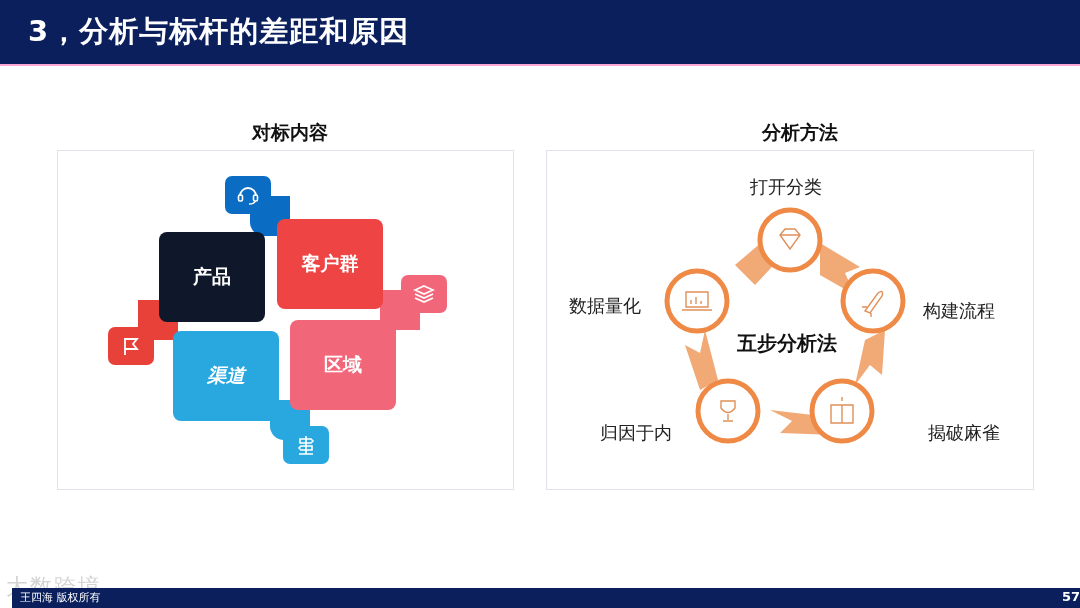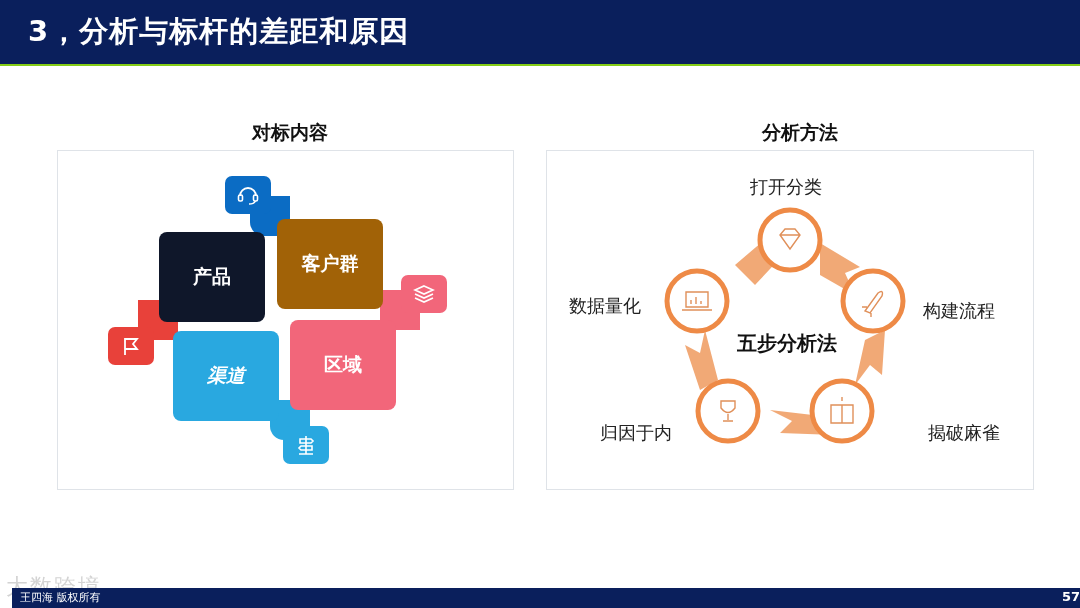--- a/index.html
+++ b/index.html
@@ -1,17 +1,17 @@
 <!DOCTYPE html>
 <html><head>
 <meta charset="utf-8">
 <style>
   html,body{margin:0;padding:0;}
   body{width:1080px;height:608px;position:relative;overflow:hidden;background:#ffffff;font-family:"DejaVu Sans","Liberation Sans",sans-serif;}
-  .header{position:absolute;left:0;top:0;width:1080px;height:64px;background:#0a1f5c;border-bottom:2px solid #84cc16;}
+  .header{position:absolute;left:0;top:0;width:1080px;height:64px;background:#0a1f5c;border-bottom:2px solid #f9a8d4;}
   .header-title{position:absolute;left:28px;top:12px;color:#fff;font-size:29px;font-weight:bold;letter-spacing:1px;}
   .section-title{position:absolute;top:120px;font-size:19px;font-weight:bold;color:#111;width:200px;text-align:center;}
   .panel{position:absolute;top:150px;height:338px;border:1px solid #dfe3e8;background:#fff;}
   .footer{position:absolute;left:0;top:588px;width:1080px;height:20px;background:#0a1f5c;margin-left:12px;}
   .footer-text{position:absolute;left:8px;top:2px;color:#fff;font-size:11px;}
   .page-num{position:absolute;right:12px;top:1px;color:#fff;font-size:13px;font-weight:bold;}
   .watermark{position:absolute;left:6px;top:572px;color:rgba(200,200,200,0.8);font-size:22px;letter-spacing:2px;}
   .tile{position:absolute;border-radius:8px;color:#fff;font-weight:bold;display:flex;align-items:center;justify-content:center;font-size:19px;}
   .icon-tile{position:absolute;border-radius:7px;display:flex;align-items:center;justify-content:center;}
   .conn{position:absolute;}
@@ -36,21 +36,21 @@
 <div class="conn" style="left:380px;top:290px;width:40px;height:40px;background:#f2667a;border-radius:0 14px 0 0;"></div>
 
 <div class="icon-tile" style="left:225px;top:176px;width:46px;height:38px;background:#0b6cc4;">
   <svg width="24" height="22" viewBox="0 0 24 22">
       <path d="M4 12 A8 8 0 0 1 20 12" fill="none" stroke="#fff" stroke-width="1.8"></path>
       <rect x="2.5" y="11" width="4" height="6" rx="1.5" fill="none" stroke="#fff" stroke-width="1.6"></rect>
       <rect x="17.5" y="11" width="4" height="6" rx="1.5" fill="none" stroke="#fff" stroke-width="1.6"></rect>
       <path d="M19.5 17 Q18 20 13 20" fill="none" stroke="#fff" stroke-width="1.6"></path>
     </svg>
 </div>
-<div class="tile" style="left:277px;top:219px;width:106px;height:90px;background:#a16207;">
+<div class="tile" style="left:277px;top:219px;width:106px;height:90px;background:#ef4444;">
     <span>客户群</span>
   </div>
 
 <div class="tile" style="left:159px;top:232px;width:106px;height:90px;background:#0f172a;">
     <span>产品</span>
   </div>
 <div class="icon-tile" style="left:108px;top:327px;width:46px;height:38px;background:#e8413a;">
   <svg width="22" height="22" viewBox="0 0 22 22">
       <path d="M5 3 V20 M5 4 H17 L13 9 L17 14 H5" fill="none" stroke="#fff" stroke-width="1.8"></path>
     </svg>

